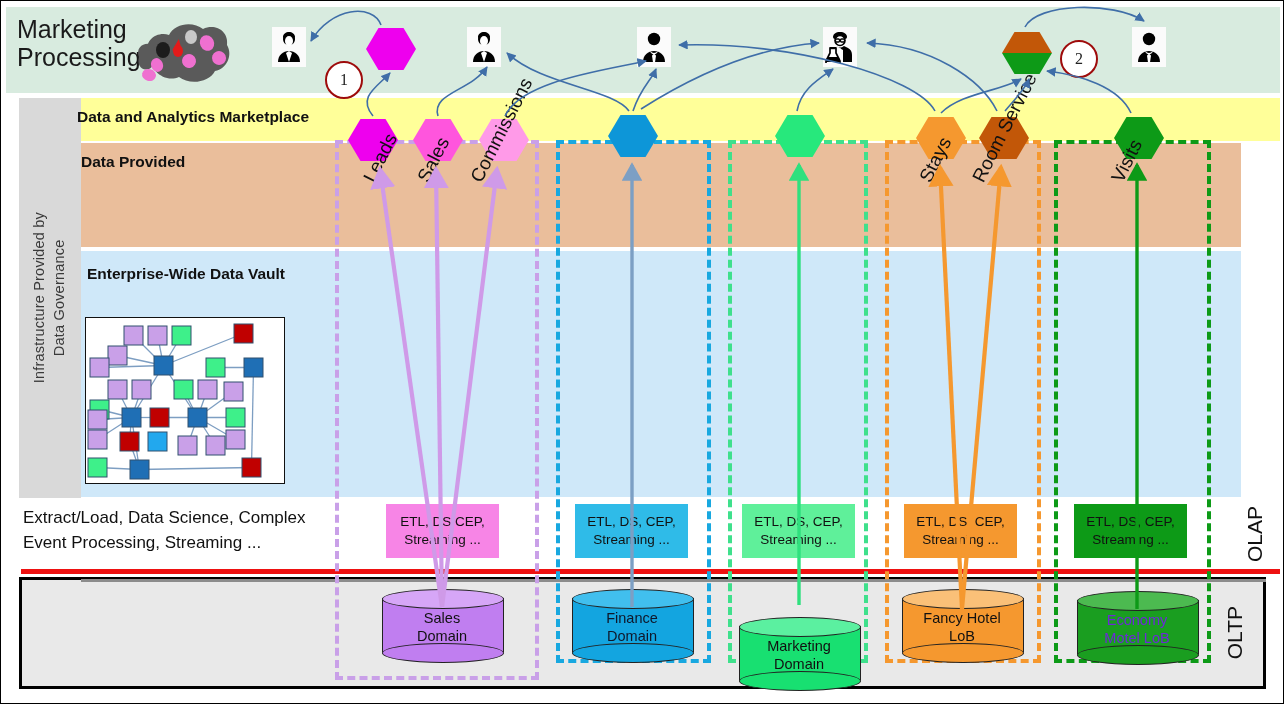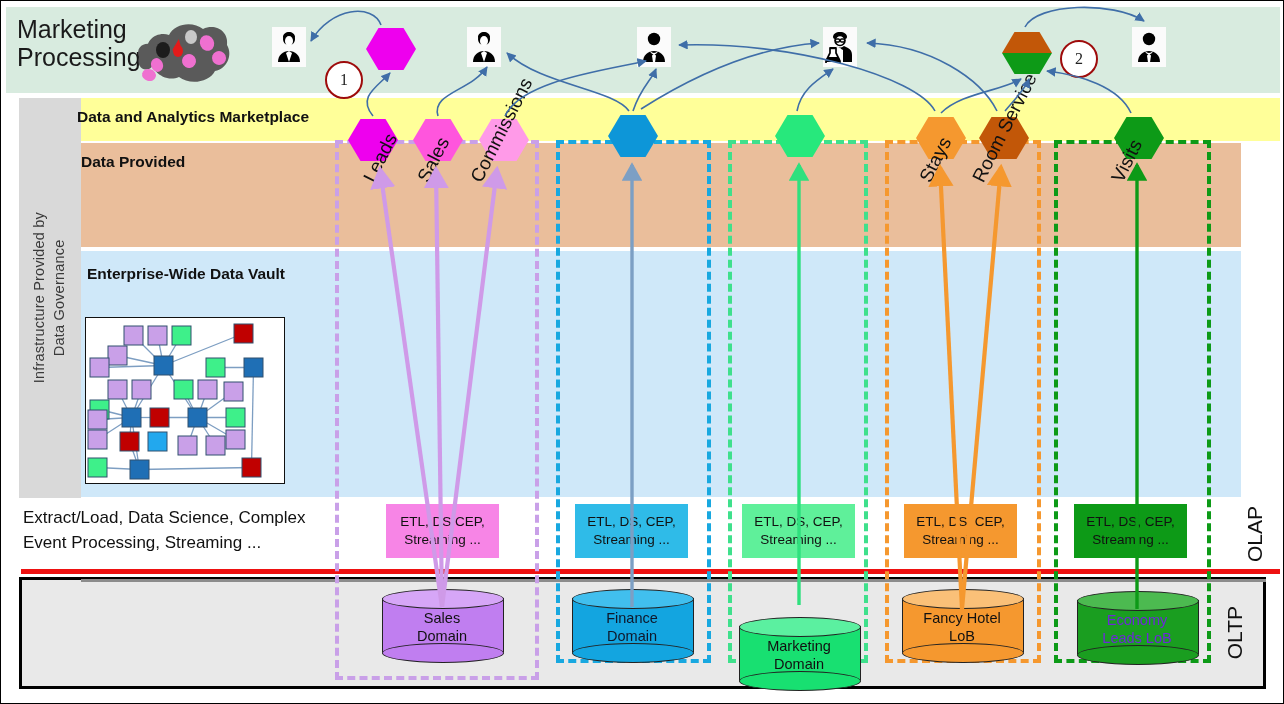--- a/index.html
+++ b/index.html
@@ -341,21 +341,21 @@
       <span>Fancy Hotel</span>
       <span>LoB</span>
     </div>
   </div>
   <div class="cyl" style="left:1076px;top:590px;">
     <div class="body" style="background:#1a9e20;"></div>
     <div class="bot" style="background:#1a9e20;"></div>
     <div class="top" style="background:#4cba50;"></div>
     <div class="txt" style="color:#6d28d9;">
       <span>Economy</span>
-      <span>Leads LoB</span>
+      <span>Motel LoB</span>
     </div>
   </div>
 
   <div class="abs" id="olap-lbl">
     <span class="bigv">OLAP</span>
   </div>
   <div class="abs" id="oltp-lbl">
     <span class="bigv">OLTP</span>
   </div>
 

